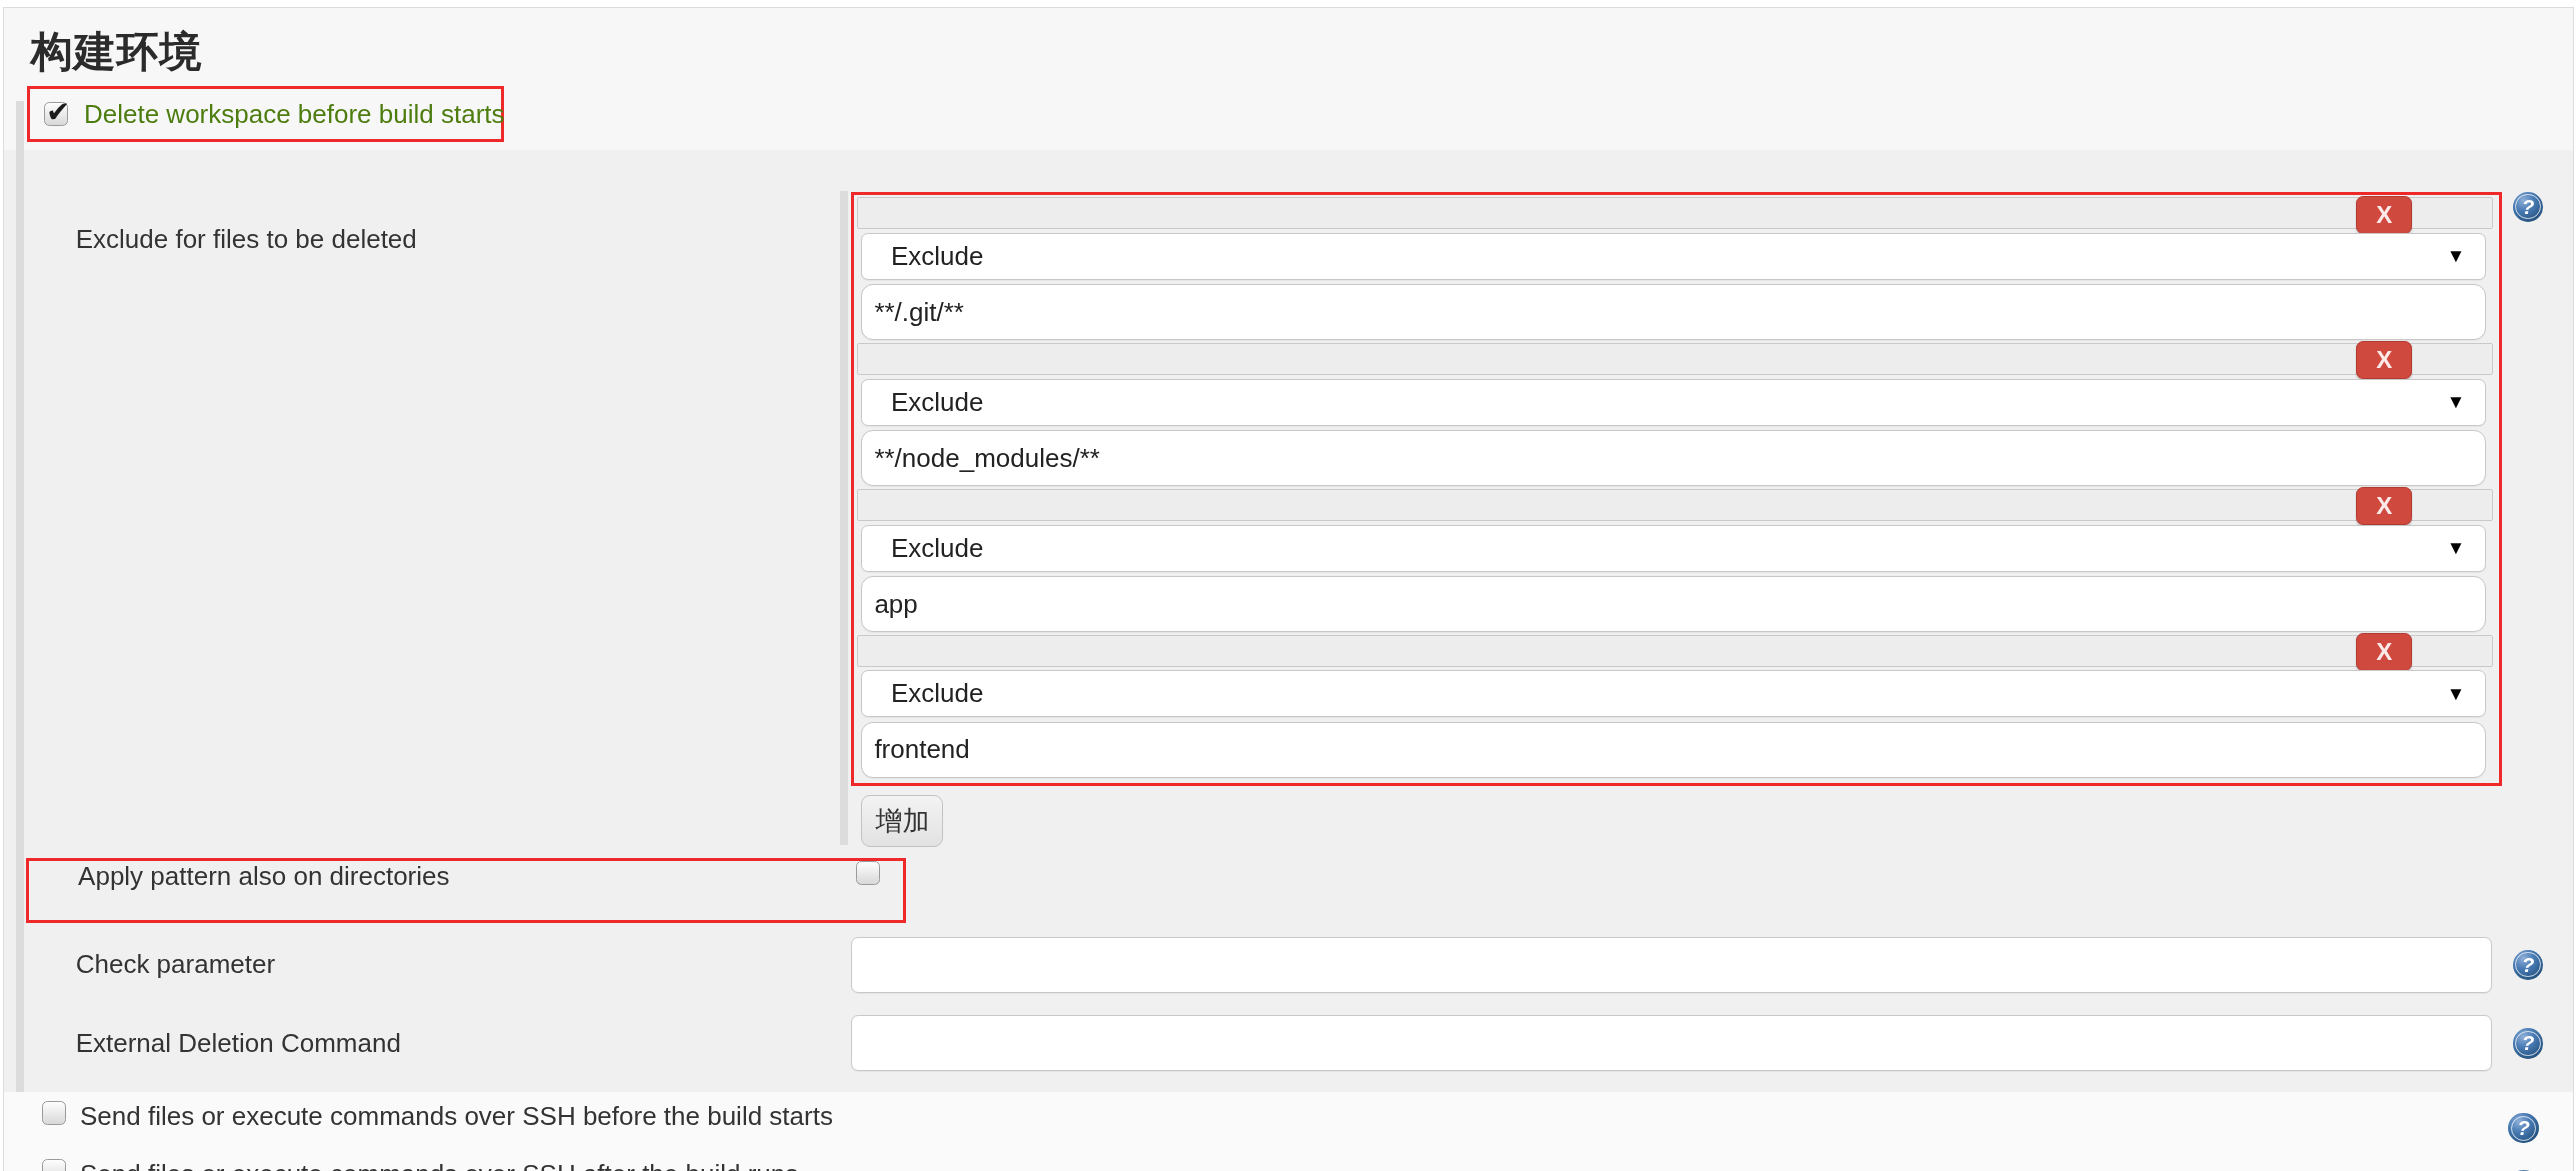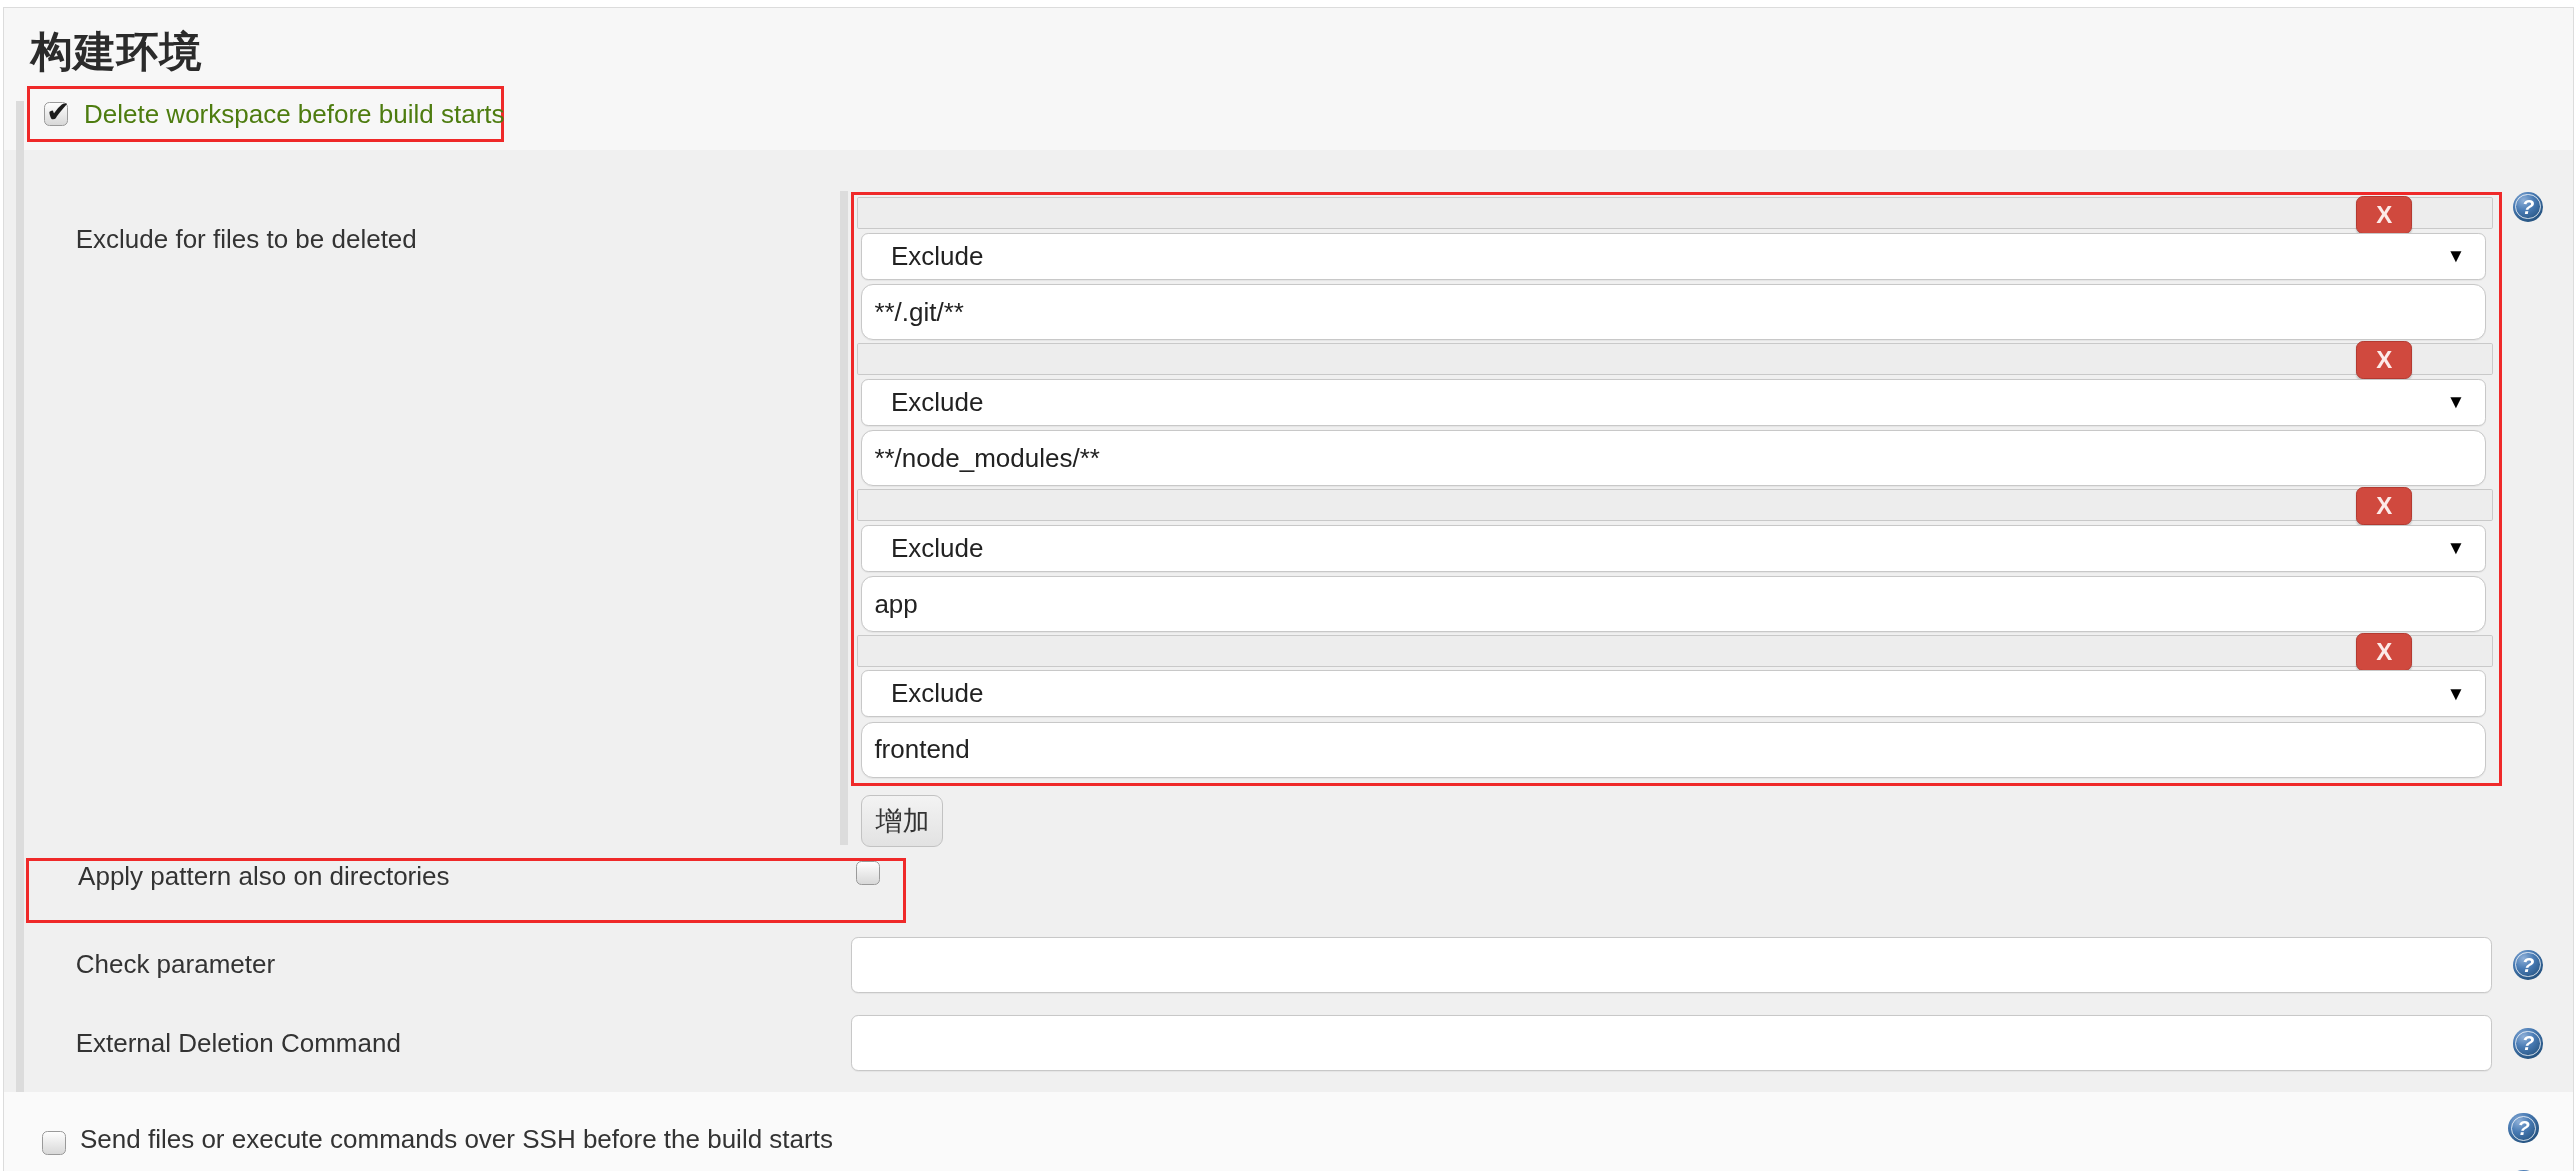--- a/index.html
+++ b/index.html
@@ -149,21 +149,21 @@
     box-shadow: 0 0.9px 0.9px rgba(0,0,0,.05);
   }
 
   
   .bottom {
     background: #fafafa;
     padding-top: 9px;
   }
   .ssh-row {
     position: relative; height: 54px;
-    display: flex; align-items: flex-end; gap: 14.3px;
+    display: flex; align-items: flex-start; gap: 14.3px;
     padding-left: 38px;
     font-size: 26px; color: #333;
   }
   .ssh-row .help-icon { position: absolute; right: 34px; top: 11.6px; }
   .ssh-label { cursor: pointer; }
 </style>
 </head>
 <body>
 
 <div class="page">

